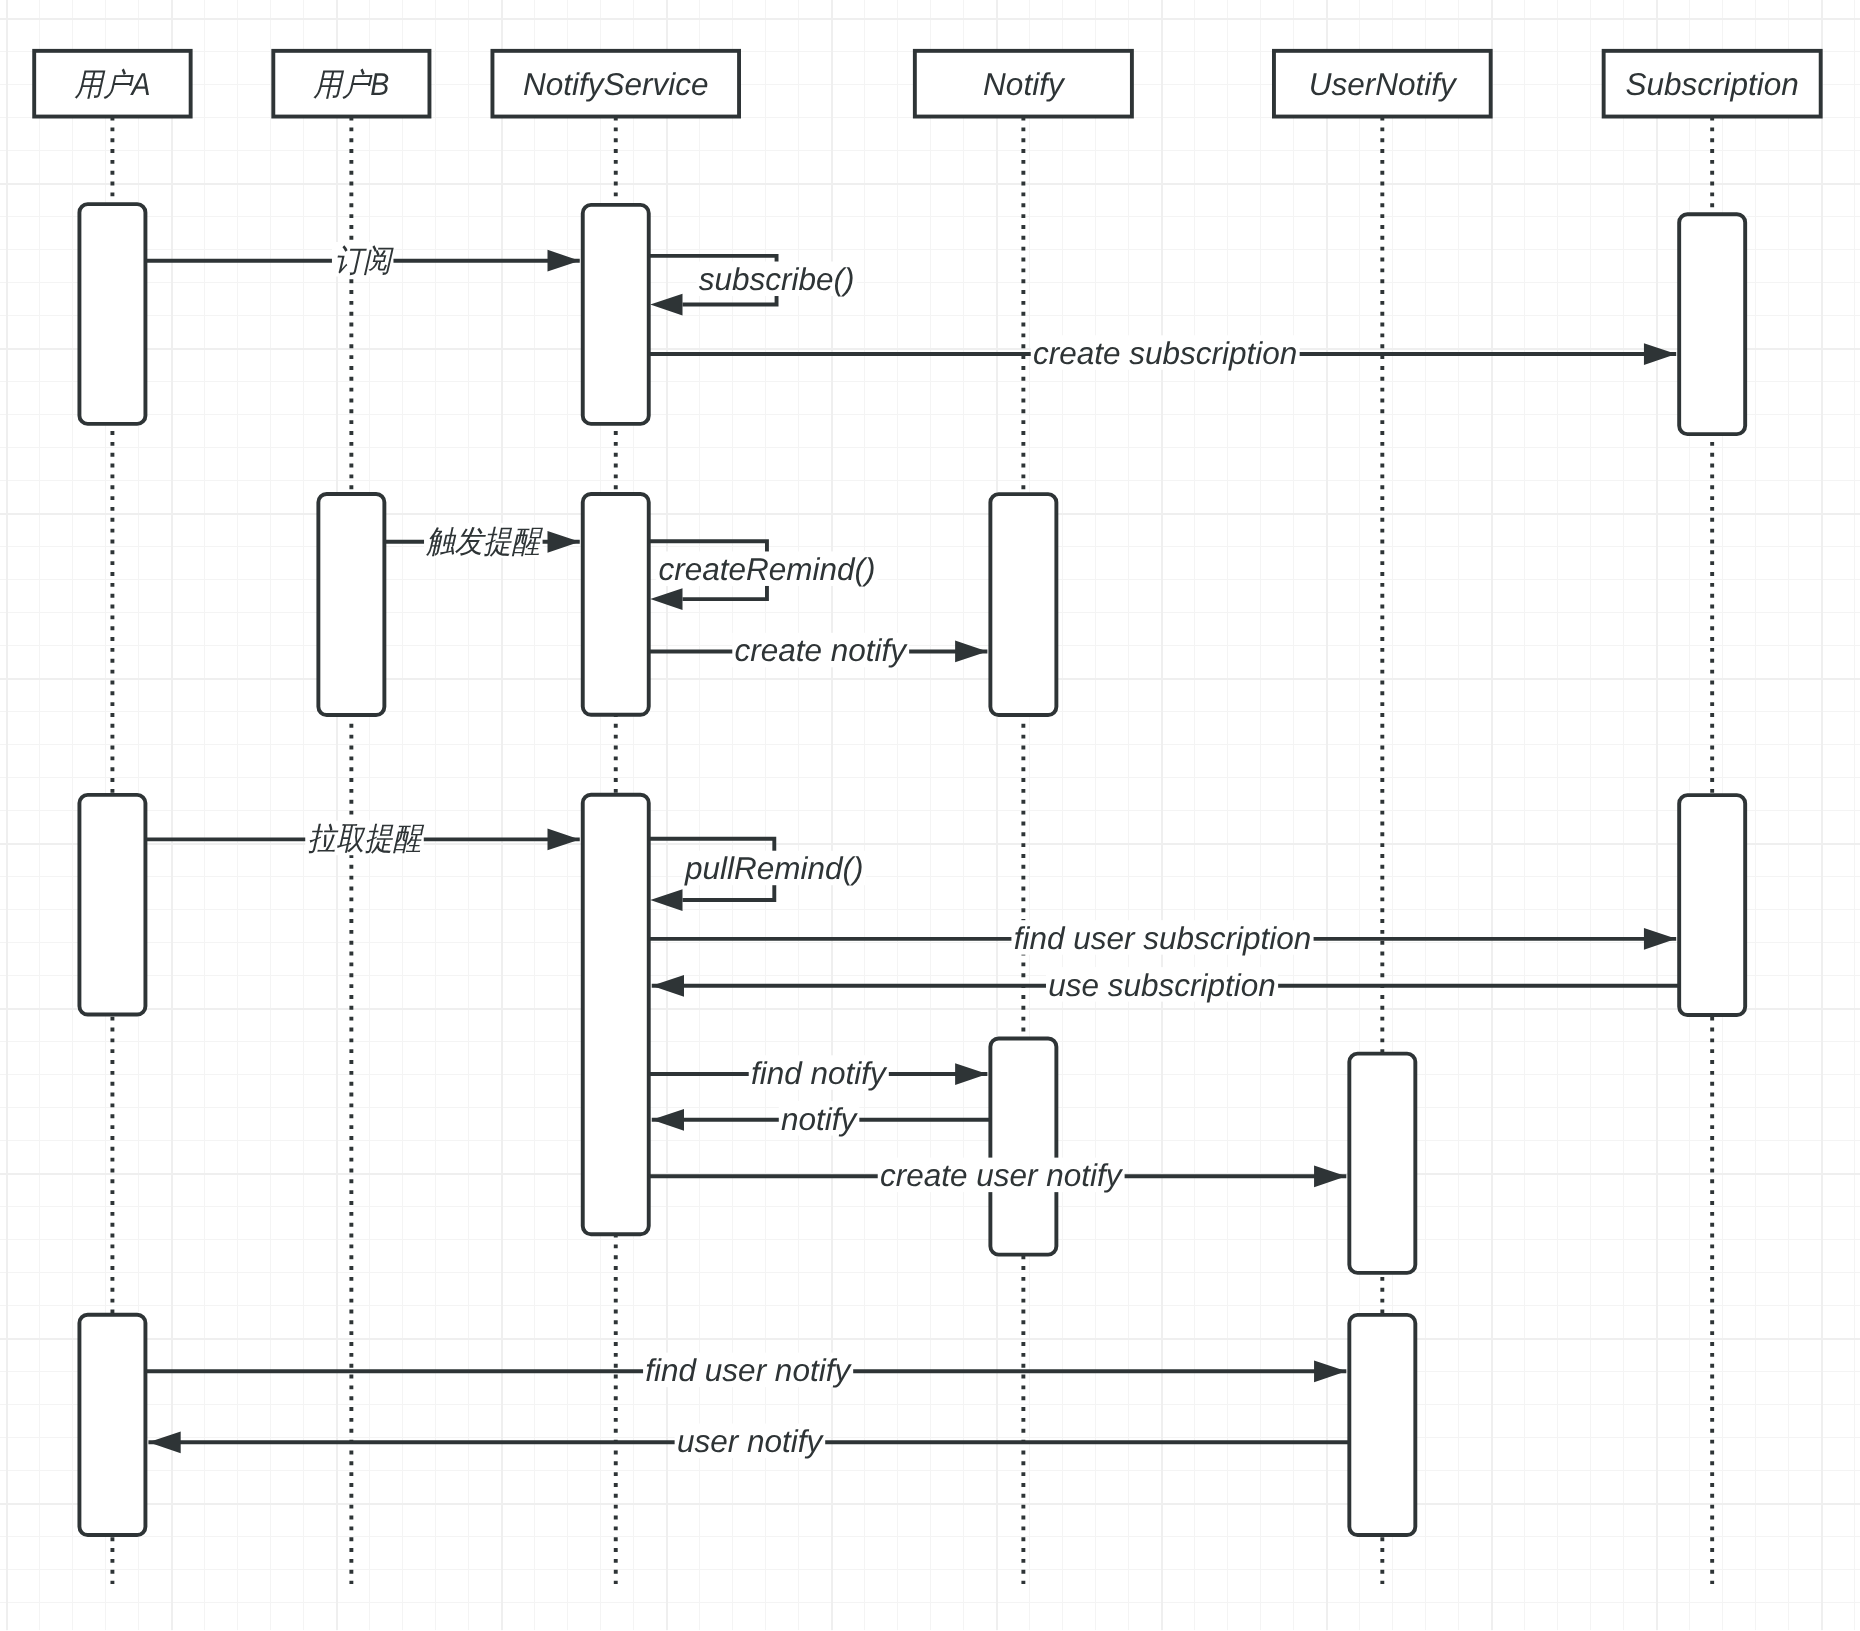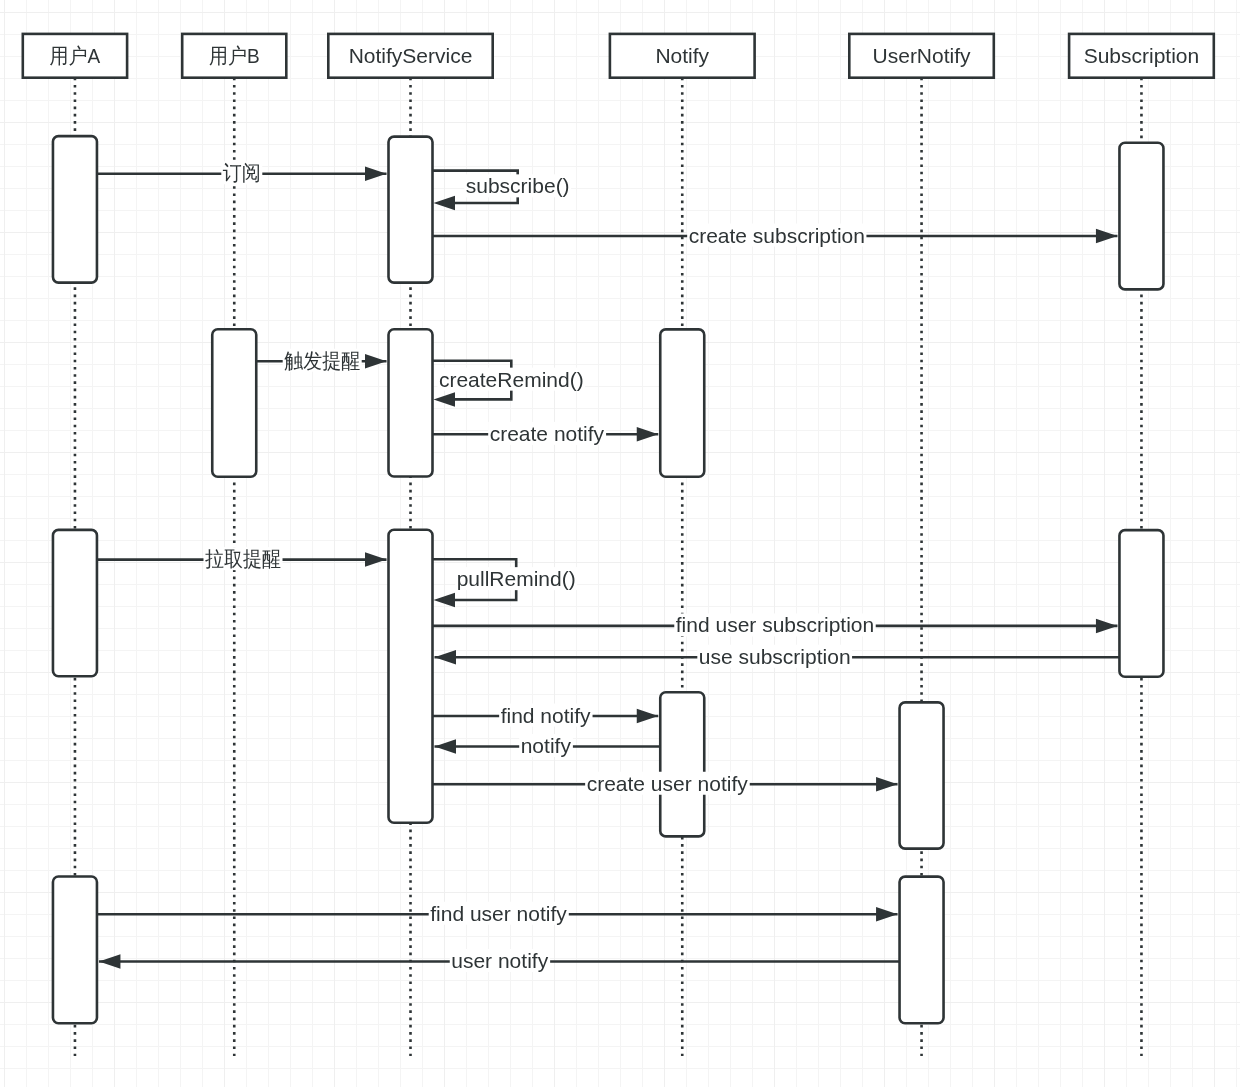--- a/index.html
+++ b/index.html
@@ -1,18 +1,18 @@
 <!DOCTYPE html>
 <html><head>
 <meta charset="utf-8">
 <title>NotifyService Sequence Diagram</title>
 <style>
   html,body{margin:0;padding:0;background:#ffffff;}
   #page{position:relative;width:1240px;height:1087px;overflow:hidden;background:#ffffff;
-        font-family:"Liberation Sans",sans-serif;}
+        font-family:"Liberation Sans",sans-serif;font-style:italic;}
   #grid{position:absolute;left:0;top:0;width:1240px;height:1087px;
     background-image:
       linear-gradient(to right,  #efefef 1px, transparent 1px),
       linear-gradient(to bottom, #efefef 1px, transparent 1px),
       linear-gradient(to right,  #f4f4f4 1px, transparent 1px),
       linear-gradient(to bottom, #f4f4f4 1px, transparent 1px);
     background-size:110px 110px,110px 110px,22px 22px,22px 22px;
     background-position:4px 12px,4px 12px,4px 12px,4px 12px;}
   #diagram{position:absolute;left:0;top:0;}
   #diagram text{will-change:transform;}

